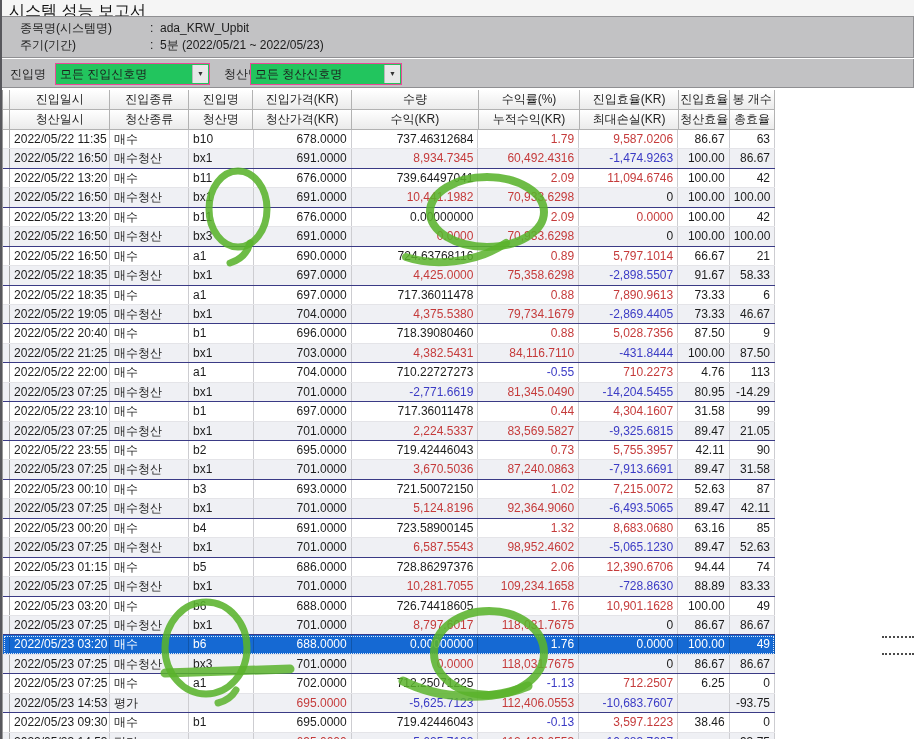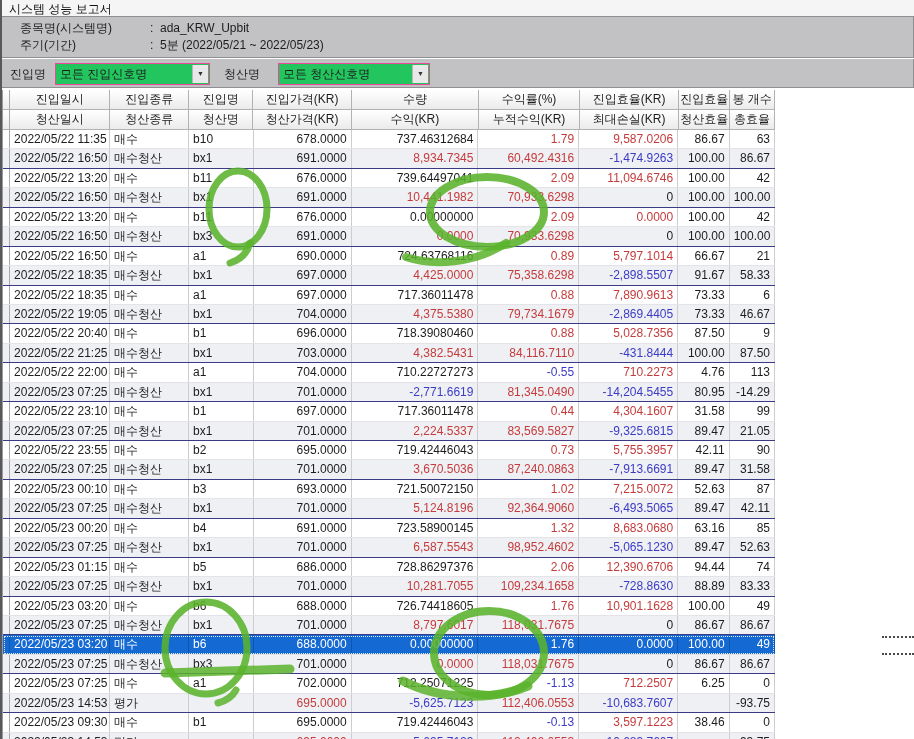--- a/index.html
+++ b/index.html
@@ -2,34 +2,34 @@
 <html><head>
 <meta charset="utf-8">
 <style>
   * { margin:0; padding:0; box-sizing:border-box; }
   html,body { width:914px; height:739px; overflow:hidden; }
   body { font-family:"Liberation Sans","DejaVu Sans",sans-serif; font-size:12px; color:#1c1c1c; background:#fff; }
   .screen { position:relative; width:914px; height:739px; overflow:hidden; background:#fff; }
   .left-frame { position:absolute; left:0; top:0; width:2px; height:739px; background:#57575c; z-index:9; }
 
   .titlebar { position:absolute; left:2px; top:0; width:912px; height:16px; background:#f5f5f5;
-              padding:1px 0 0 7px; font-size:12px; color:#111; }
+              padding:1px 0 0 7px; font-size:16px; color:#111; }
 
   .info-panel { position:absolute; left:2px; top:16px; width:912px; height:42px; background:#c2c2c4;
                 border:1px solid #8f8f92; border-left:none; padding:3px 0 0 18px; }
   .info-row { height:17px; line-height:17px; white-space:nowrap; }
   .ilabel { display:inline-block; width:130px; }
   .icolon { display:inline-block; width:10px; }
 
   .filter-bar { position:absolute; left:2px; top:59px; width:912px; height:29px; background:#c2c2c4;
                 border:1px solid #8f8f92; border-left:none; border-top:none; }
   .flabel { position:absolute; top:7px; }
   .flabel.f1 { left:8px; } .flabel.f2 { left:222px; }
   .combo { position:absolute; top:4px; height:22px; background:#22c55e; border:1px solid #ec4899; }
-  .combo.c1 { left:53px; width:155px; } .combo.c2 { left:276px; width:152px;padding-left:35px; }
+  .combo.c1 { left:53px; width:155px; } .combo.c2 { left:248px; width:152px;padding-left:35px; }
   .combo-val { position:absolute; left:4px; top:2px; white-space:nowrap; }
   .combo-btn { position:absolute; right:1px; top:1px; bottom:1px; width:16px; background:#e8e8e8;
                border-left:1px solid #b8b8b8; text-align:center; font-size:7px; line-height:17px; color:#333; }
 
   .grid { position:absolute; left:2px; top:90px; width:880px; background:#fff; border-left:1px solid #9a9a9a; }
   .hrow, .trow { display:flex; width:772px; }
   .hrow { height:20px; }
   .hcell { background:linear-gradient(#ffffff,#ebebeb); border-right:1px solid #b2b2b2; border-bottom:1px solid #b2b2b2;
            text-align:center; line-height:19px; overflow:hidden; white-space:nowrap; }
   .trow { height:19.45px; }

